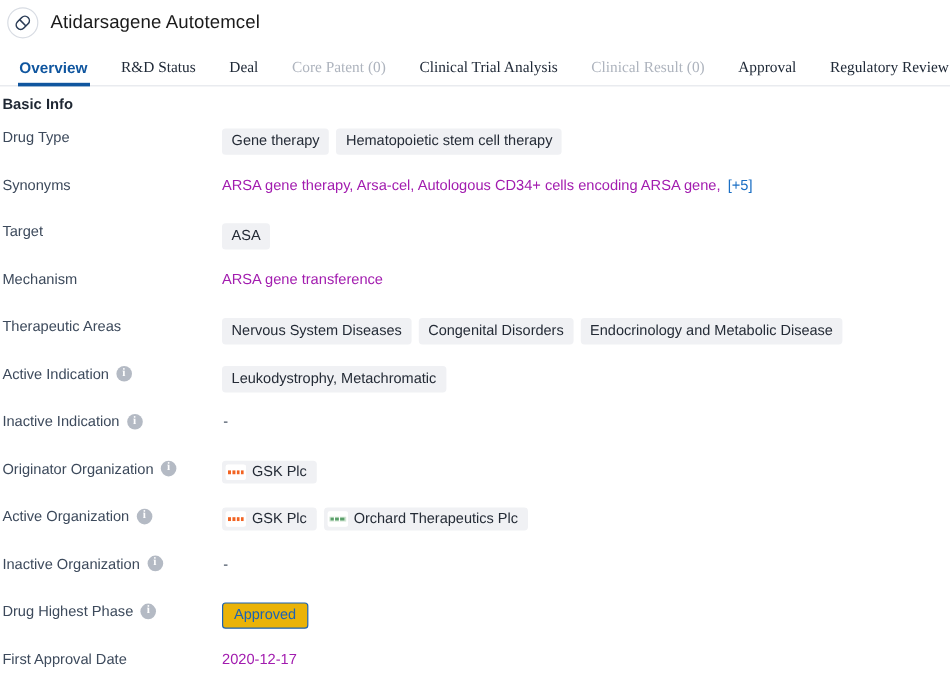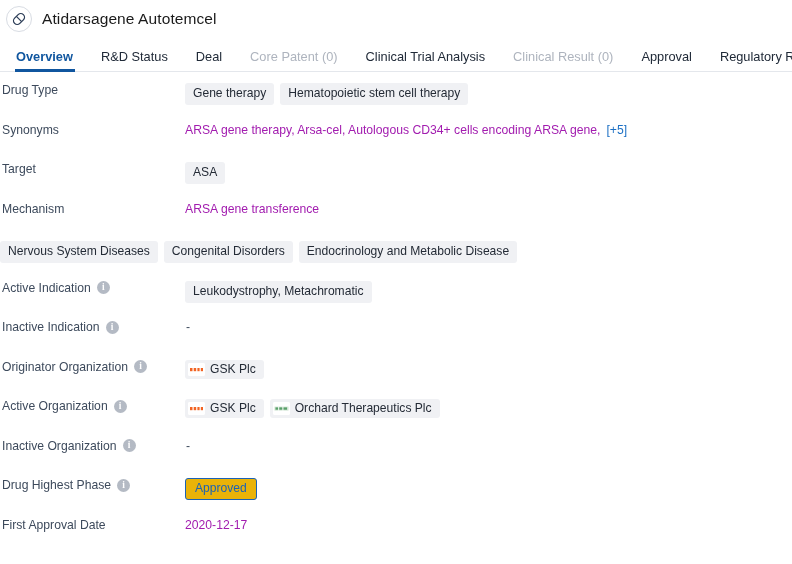--- a/index.html
+++ b/index.html
@@ -59,21 +59,21 @@
     border-bottom: 1px solid #e4e7ec;
   }
   .tab {
     font-size: 12.8px;
     color: #202a38;
     white-space: nowrap;
     padding: 0 0 7px 0;
     position: relative;
     cursor: pointer;
   }
-  .tab + .tab { margin-left: 28px; }
+  .tab + .tab { margin-left: 28px; font-family: Liberation Serif, serif; }
   .tab.active {
     color: #10569f;
     font-weight: bold;
   }
   .tab.muted { color: #aeb4be; }
   .tab.active::after {
     content: "";
     position: absolute;
     left: -1px;
     right: -2px;
@@ -212,20 +212,21 @@
     <div class="tab active">Overview</div>
     <div class="tab">R&amp;D Status</div>
     <div class="tab">Deal</div>
     <div class="tab muted">Core Patent (0)</div>
     <div class="tab">Clinical Trial Analysis</div>
     <div class="tab muted">Clinical Result (0)</div>
     <div class="tab">Approval</div>
     <div class="tab">Regulatory Review</div>
   </div>
 
+  <div class="section-title">Basic Info</div>
 
   <div class="rows">
 
     <div class="row">
       <div class="row-label">
         <span>Drug Type</span>
       </div>
       <div class="row-value">
         <span class="chip">Gene therapy</span>
         <span class="chip">Hematopoietic stem cell therapy</span>
@@ -254,20 +255,23 @@
     <div class="row">
       <div class="row-label">
         <span>Mechanism</span>
       </div>
       <div class="row-value">
         <span class="plain-text">ARSA gene transference</span>
       </div>
     </div>
 
     <div class="row">
+      <div class="row-label">
+        <span>Therapeutic Areas</span>
+      </div>
       <div class="row-value">
         <span class="chip">Nervous System Diseases</span>
         <span class="chip">Congenital Disorders</span>
         <span class="chip">Endocrinology and Metabolic Disease</span>
       </div>
     </div>
 
     <div class="row">
       <div class="row-label">
         <span>Active Indication</span>

